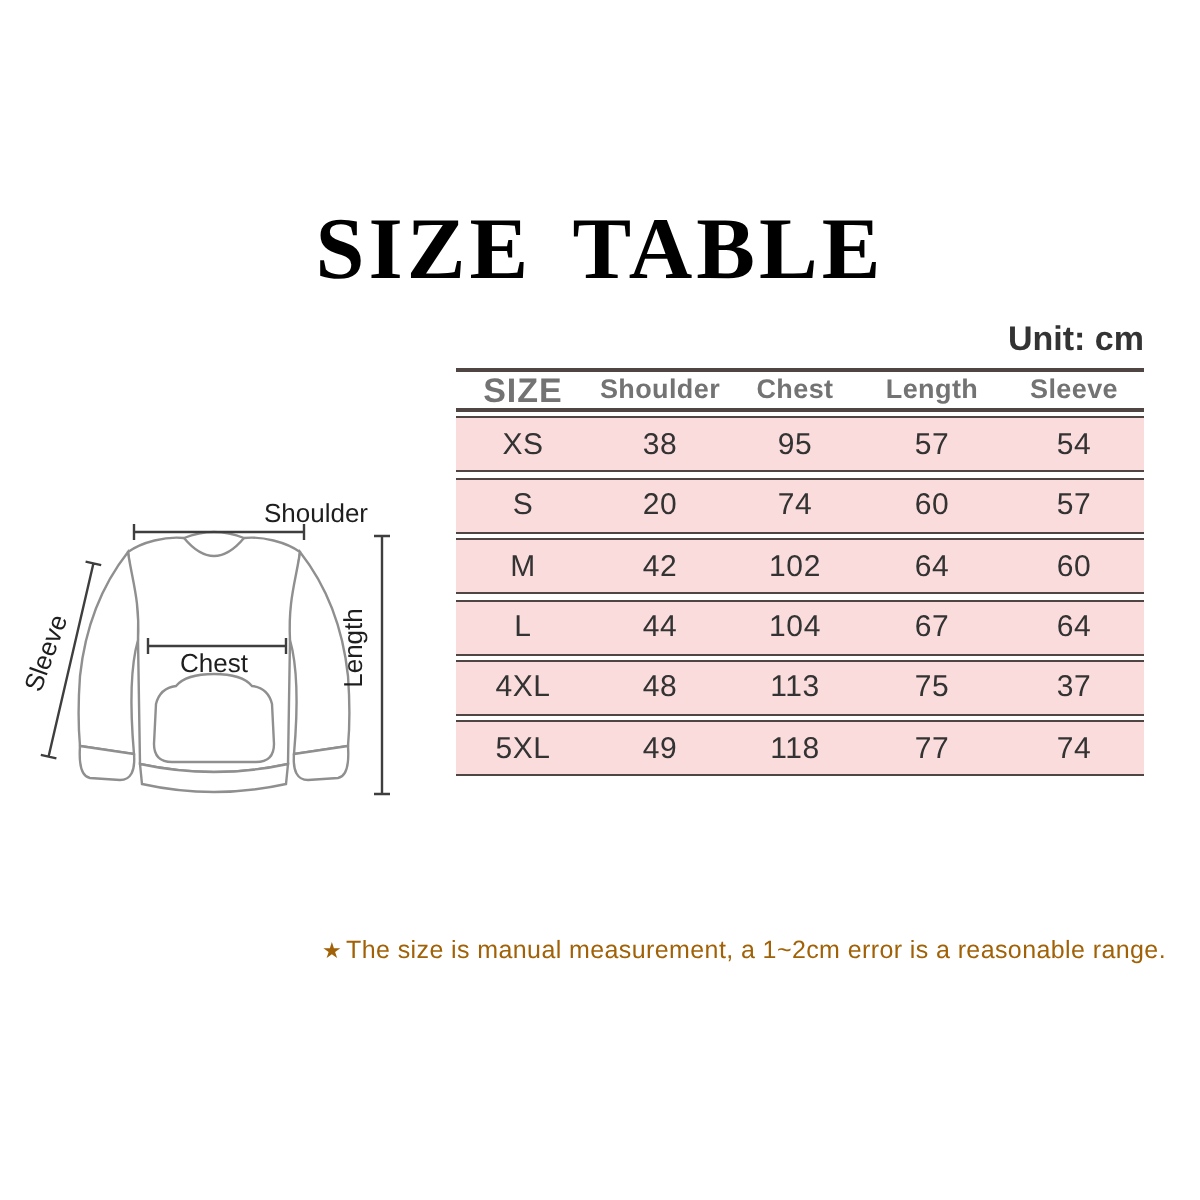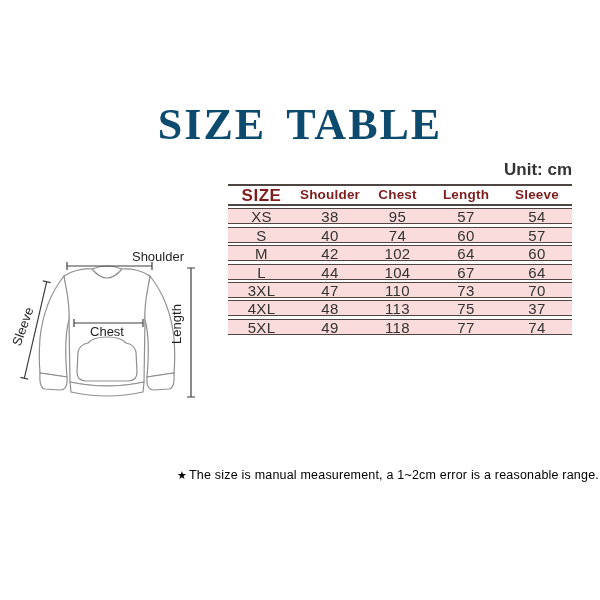--- a/index.html
+++ b/index.html
@@ -20,21 +20,21 @@
   }
   .page-title{
     position:absolute;
     left:0; right:0; top:99px;
     text-align:center;
     font-family:"Liberation Serif", serif;
     font-weight:bold;
     font-size:44px;
     letter-spacing:2px;
     word-spacing:8px;
-    color:#0c4a6e;
+    color:#000000;
   }
   .unit-label{
     position:absolute;
     top:160px;
     right:28px;
     font-size:17px;
     color:#333333;
     font-weight:bold;
   }
   
@@ -49,50 +49,50 @@
     align-items:center;
     height:22px;
     background:#ffffff;
     border-top:2px solid var(--line-dark);
     border-bottom:2px solid var(--line-dark);
   }
   .t-row{
     display:grid;
     grid-template-columns:67px 70px 65px 72px 70px;
     align-items:center;
-    height:16px;
+    height:28px;
     margin-top:2.4px;
     background:var(--row-pink);
     border-top:1px solid var(--line-dark);
     border-bottom:1px solid var(--line-dark);
   }
   .cell{
     text-align:center;
     font-size:15px;
     color:#333333;
     letter-spacing:.3px;
     line-height:1;
   }
   .t-header .cell{
     font-size:13.5px;
     font-weight:bold;
-    color:#7f1d1d;
+    color:#737373;
     letter-spacing:.2px;
   }
   .t-header .cell.size-col{
     font-size:17px;
     letter-spacing:.5px;
   }
   
   .footnote{
     position:absolute;
     top:468px;
-    right:1px;
+    right:17px;
     font-size:12.5px;
-    color:#000000;
+    color:#a16207;
     letter-spacing:.2px;
     white-space:nowrap;
   }
   .footnote .star{margin-right:2px;font-size:11px;}
   
   .diagram{
     position:absolute;
     left:8px; top:242px;
     width:200px; height:178px;
   }
@@ -159,47 +159,40 @@
 
   <div class="t-row">
     <div class="cell">XS</div>
     <div class="cell">38</div>
     <div class="cell">95</div>
     <div class="cell">57</div>
     <div class="cell">54</div>
   </div>
   <div class="t-row">
     <div class="cell">S</div>
-    <div class="cell">40</div>
+    <div class="cell">20</div>
     <div class="cell">74</div>
     <div class="cell">60</div>
     <div class="cell">57</div>
   </div>
   <div class="t-row">
     <div class="cell">M</div>
     <div class="cell">42</div>
     <div class="cell">102</div>
     <div class="cell">64</div>
     <div class="cell">60</div>
   </div>
   <div class="t-row">
     <div class="cell">L</div>
     <div class="cell">44</div>
     <div class="cell">104</div>
     <div class="cell">67</div>
     <div class="cell">64</div>
   </div>
   <div class="t-row">
-    <div class="cell">3XL</div>
-    <div class="cell">47</div>
-    <div class="cell">110</div>
-    <div class="cell">73</div>
-    <div class="cell">70</div>
-  </div>
-  <div class="t-row">
     <div class="cell">4XL</div>
     <div class="cell">48</div>
     <div class="cell">113</div>
     <div class="cell">75</div>
     <div class="cell">37</div>
   </div>
   <div class="t-row">
     <div class="cell">5XL</div>
     <div class="cell">49</div>
     <div class="cell">118</div>

